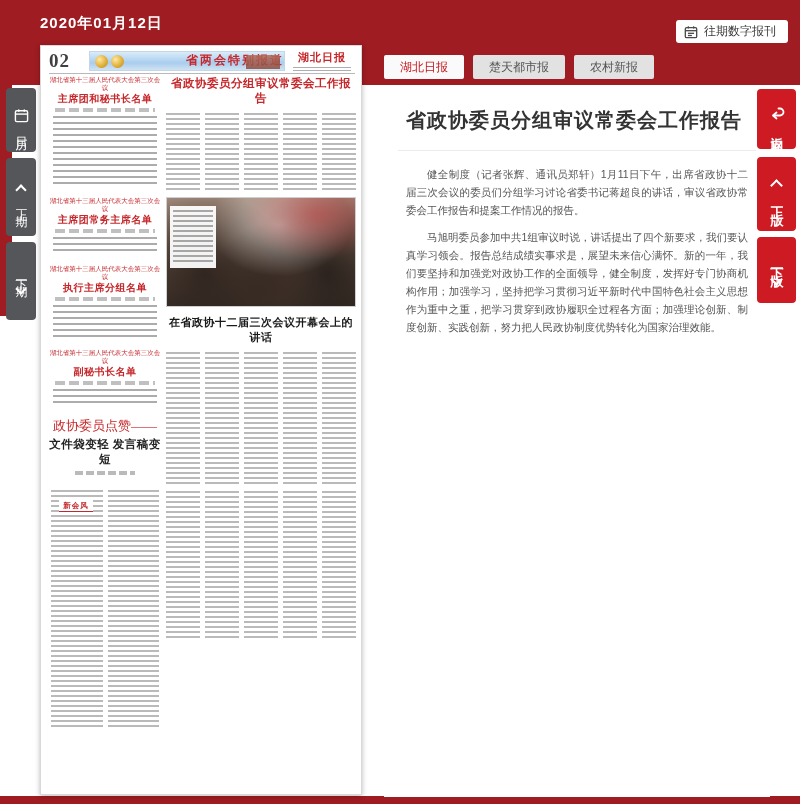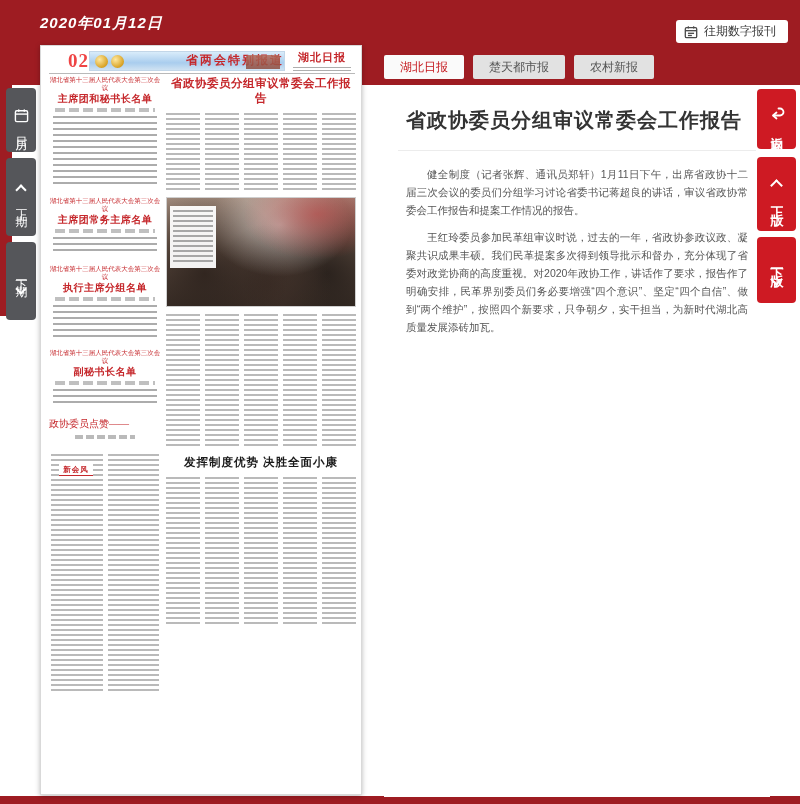--- a/index.html
+++ b/index.html
@@ -8,21 +8,21 @@
   body {
     position:relative;
     font-family:"Liberation Sans","DejaVu Sans",sans-serif;
     background:#ffffff; overflow:hidden; color:#444;
   }
   
   .red-band   { position:absolute; left:0; top:0; width:800px; height:85px; background:#9e1c22; }
   .red-left   { position:absolute; left:0; top:0; width:12px;  height:316px; background:#9e1c22; }
   .red-bottom { position:absolute; left:0; top:796px; width:800px; height:8px; background:#9e1c22; }
 
-  .date-label { position:absolute; left:40px; top:14px; color:#fff; font-size:15px; font-weight:bold; letter-spacing:1px;font-style:italic; }
+  .date-label { position:absolute; left:40px; top:14px; color:#fff; font-size:15px; font-weight:bold; letter-spacing:1px; }
 
   .archive-btn {
     position:absolute; right:12px; top:20px; height:23px; padding:0 12px 0 8px;
     background:#fff; border:none; border-radius:3px; display:flex; align-items:center; gap:6px;
     font-size:12px; color:#3a3a3a; cursor:pointer;
   }
   .archive-btn svg { width:14px; height:14px; color:#4a4a4a; }
 
   
   .side-btn {
@@ -75,21 +75,21 @@
     text-indent:2em; margin-bottom:9px;
   }
 
   
   .paper {
     position:absolute; left:40px; top:45px; width:322px; height:750px;
     background:#fff; border:1px solid #d9d9d9; box-shadow:0 1px 5px rgba(0,0,0,.28);
     font-family:"Liberation Serif","DejaVu Serif",serif; z-index:6;
   }
   .paper-top { position:absolute; left:8px; top:4px; right:6px; height:21px; display:flex; align-items:center; }
-  .page-num { font-size:19px; font-weight:bold; color:#ef4444; width:40px; letter-spacing:1px;text-align:right; }
+  .page-num { font-size:19px; font-weight:bold; color:#404040; width:40px; letter-spacing:1px; }
   .banner {
     flex:1; height:20px; margin-right:4px; position:relative; display:flex; align-items:center; justify-content:flex-end;
     background:linear-gradient(180deg,#d9ecfa 0%,#a9cdee 60%,#cfe2f2 100%);
     border:1px solid #c2d6e8;
   }
   .banner-title { font-size:12px; font-weight:bold; color:#c5272b; letter-spacing:2px; }
   .emblem { position:absolute; left:5px; top:3px; width:13px; height:13px; border-radius:50%;
     background:radial-gradient(circle at 35% 35%, #ffe9a0, #d8a122 70%, #b07a12); }
   .emblem.e2 { left:21px; }
   .banner-bldg { position:absolute; right:4px; top:3px; width:34px; height:14px;
@@ -102,21 +102,21 @@
 
   .paper-left { position:absolute; left:8px; top:30px; width:112px; }
   .kicker  { font-size:6.5px; color:#c5272b; text-align:center; line-height:8px; transform-origin:center; }
   .ltitle  { font-size:10px; font-weight:bold; color:#c5272b; text-align:center; line-height:13px; letter-spacing:.5px; }
   .tinybar { height:4px; margin:3px 6px 4px 6px;
     background:repeating-linear-gradient(90deg, rgba(140,140,140,.55) 0 10px, transparent 10px 14px); }
   .names   { margin:2px 4px 0 4px;
     background:repeating-linear-gradient(180deg, rgba(90,90,90,.5) 0 2px, transparent 2px 6px),
                repeating-linear-gradient(90deg, rgba(255,255,255,.65) 0 3px, transparent 3px 26px);
   }
-  .bkicker { font-size:10px; color:#c5272b; }
+  .bkicker { font-size:13px; color:#c5272b; text-align:center; }
   .btitle  { font-size:11.5px; font-weight:bold; color:#222; text-align:center; letter-spacing:.5px; margin-top:2px; }
   .byline  { height:4px; margin:4px 26px 5px 26px;
     background:repeating-linear-gradient(90deg, rgba(140,140,140,.6) 0 8px, transparent 8px 11px); }
   .bbody   { position:relative; display:flex; gap:5px; height:238px; margin:15px 2px; }
   .bbody .col { flex:1;
     background:repeating-linear-gradient(180deg, rgba(90,90,90,.42) 0 2px, transparent 2px 5px); }
   .tag-box { position:absolute; left:8px; top:10px; width:34px; height:12px; background:#fff;
     font-size:7.5px; font-weight:bold; color:#c5272b; border-bottom:1px solid #c5272b;
     display:flex; align-items:center; justify-content:center; letter-spacing:1px; }
 
@@ -207,21 +207,21 @@
   <button class="tab active">湖北日报</button>
   <button class="tab">楚天都市报</button>
   <button class="tab">农村新报</button>
 </div>
 
 <div class="article-panel">
   <h1 class="article-title">省政协委员分组审议常委会工作报告</h1>
   <div class="article-divider"></div>
   <div class="article-body">
     <p>健全制度（记者张辉、通讯员郑轩）1月11日下午，出席省政协十二届三次会议的委员们分组学习讨论省委书记蒋超良的讲话，审议省政协常委会工作报告和提案工作情况的报告。</p>
-    <p>王红玲委员参加民革组审议时说，过去的一年，省政协参政议政、凝聚共识成果丰硕。我们民革提案多次得到领导批示和督办，充分体现了省委对政党协商的高度重视。对2020年政协工作，讲话作了要求，报告作了明确安排，民革界别委员们务必要增强“四个意识”、坚定“四个自信”、做到“两个维护”，按照四个新要求，只争朝夕，实干担当，为新时代湖北高质量发展添砖加瓦。</p>
+    <p>马旭明委员参加中共1组审议时说，讲话提出了四个新要求，我们要认真学习领会。报告总结成绩实事求是，展望未来信心满怀。新的一年，我们要坚持和加强党对政协工作的全面领导，健全制度，发挥好专门协商机构作用；加强学习，坚持把学习贯彻习近平新时代中国特色社会主义思想作为重中之重，把学习贯穿到政协履职全过程各方面；加强理论创新、制度创新、实践创新，努力把人民政协制度优势转化为国家治理效能。</p>
 
   </div>
 </div>
 
 <div class="paper">
   <div class="paper-top">
     <div class="page-num">02</div>
     <div class="banner">
       <span class="emblem"></span>
       <span class="emblem e2"></span>
@@ -250,20 +250,21 @@
     <div class="ltitle">执行主席分组名单</div>
     <div class="tinybar"></div>
     <div class="names" style="height:34px"></div>
 
     <div class="kicker" style="margin-top:10px">湖北省第十三届人民代表大会第三次会议</div>
     <div class="ltitle">副秘书长名单</div>
     <div class="tinybar"></div>
     <div class="names" style="height:18px"></div>
 
     <div class="bkicker" style="margin-top:10px">政协委员点赞——</div>
+    <div class="btitle">文件袋变轻 发言稿变短</div>
     <div class="byline"></div>
     <div class="bbody">
       <div class="tag-box">新会风</div>
       <div class="col"></div>
       <div class="col"></div>
     </div>
   </div>
 
   <div class="paper-right">
     <div class="phead">省政协委员分组审议常委会工作报告</div>
@@ -272,28 +273,28 @@
         <div class="col"></div>
         <div class="col"></div>
         <div class="col"></div>
         <div class="col"></div>
     </div>
     <div class="photo">
       <div class="photo-caption">
         <div class="cap"></div>
       </div>
     </div>
+    <div class="phead2">在省政协十二届三次会议开幕会上的讲话</div>
     <div class="cols cols-2">
       <div class="col"></div>
         <div class="col"></div>
         <div class="col"></div>
         <div class="col"></div>
         <div class="col"></div>
     </div>
-    <div class="phead3">发挥制度优势 决胜全面小康</div>
     <div class="cols cols-3">
       <div class="col"></div>
         <div class="col"></div>
         <div class="col"></div>
         <div class="col"></div>
         <div class="col"></div>
     </div>
   </div>
 </div>
 

